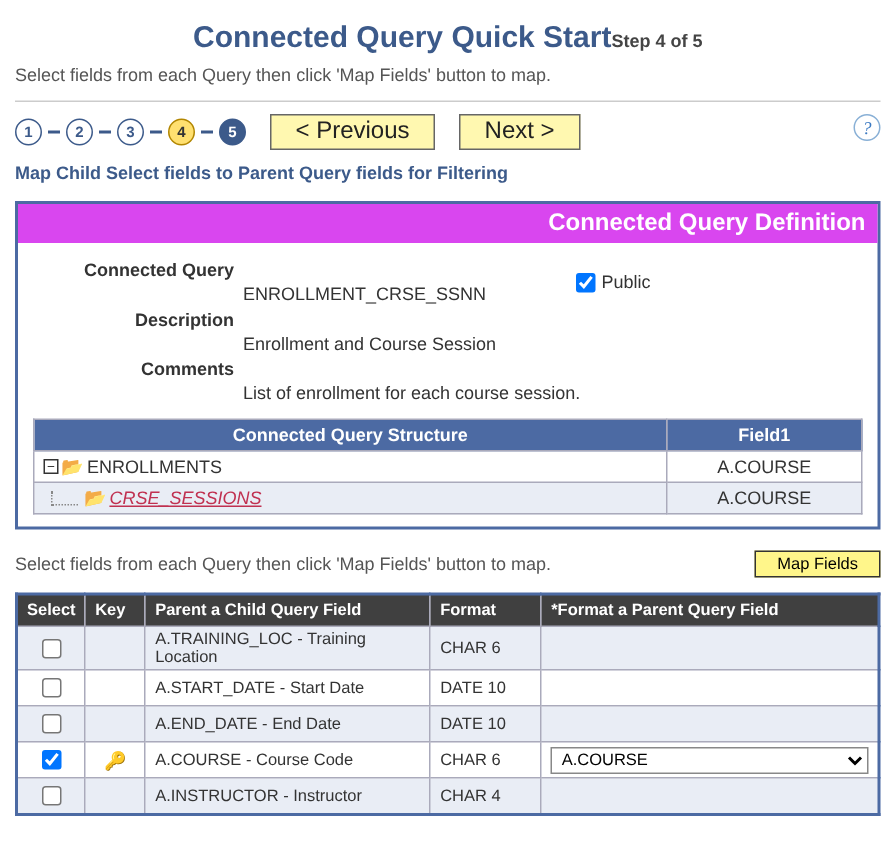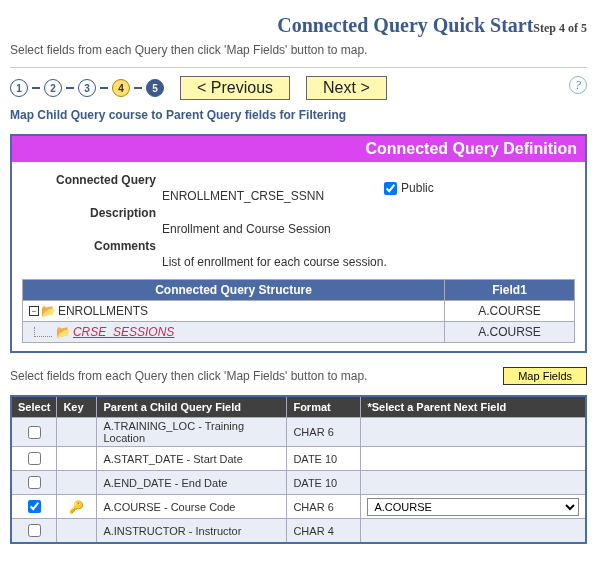--- a/index.html
+++ b/index.html
@@ -5,21 +5,21 @@
   * { box-sizing: border-box; }
   body {
     margin: 0;
     padding: 10px;
     font-family: Arial, sans-serif;
     font-size: 12px;
     color: #333;
     background: #fff;
     width: 597px;
   }
-  .title-row { display: flex; justify-content: flex-end; align-items: baseline; font-family: Liberation Serif, serif; }
+  .title-row { display: flex; justify-content: center; align-items: baseline; }
   h1 {
     font-size: 20px;
     font-weight: bold;
     color: #3c5a8a;
     margin: 4px 0 6px 0;
   }
   .step-label { font-size: 12px; color: #444; font-weight: bold; }
   .instruction { font-size: 12px; color: #555; margin-bottom: 10px; }
   .nav-row {
     display: flex;
@@ -156,21 +156,21 @@
   <div class="step-circle current">4</div>
   <div class="step-dash"></div>
   <div class="step-circle final">5</div>
 
   <button class="nav-btn">&lt; Previous</button>
   <button class="nav-btn">Next &gt;</button>
 
   <div class="help-icon" title="Help">?</div>
 </div>
 
-<div class="sub-instruction">Map Child Query course to Parent Query fields for Filtering</div>
+<div class="sub-instruction">Map Child Select fields to Parent Query fields for Filtering</div>
 
 <div class="panel">
   <div class="panel-titlebar">Connected Query Definition</div>
   <div class="panel-body">
     <div class="field-row">
       <div class="field-label">Connected Query</div>
       <div class="field-value">ENROLLMENT_CRSE_SSNN</div>
       <label class="public-box">
         <input type="checkbox" checked="" style="">
         <span>Public</span>
@@ -223,21 +223,21 @@
   <button class="map-btn">Map Fields</button>
 </div>
 
 <table class="grid">
   <thead>
     <tr>
       <th class="col-select">Select</th>
       <th class="col-key">Key</th>
       <th class="col-child">Parent a Child Query Field</th>
       <th class="col-format">Format</th>
-      <th class="col-parent">*Select a Parent Next Field</th>
+      <th class="col-parent">*Format a Parent Query Field</th>
     </tr>
   </thead>
   <tbody>
     <tr class="alt">
       <td class="col-select"><input type="checkbox" style=""></td>
       <td class="col-key"></td>
       <td class="col-child">A.TRAINING_LOC - Training Location</td>
       <td class="col-format">CHAR 6</td>
       <td class="col-parent"></td>
     </tr>

